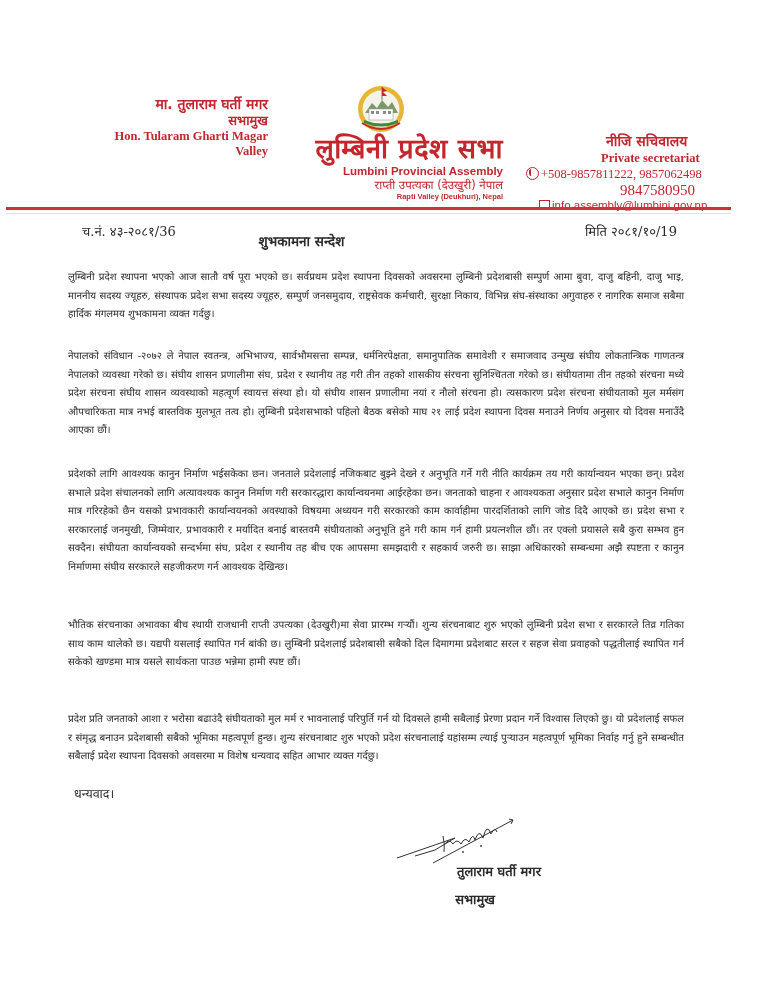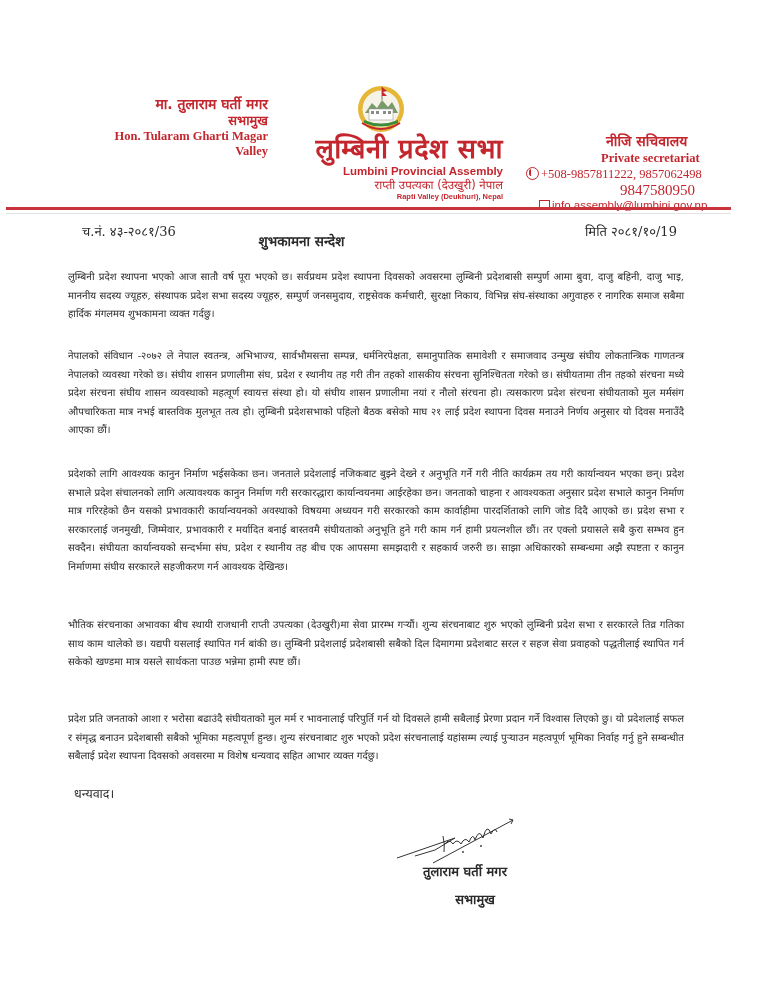--- a/index.html
+++ b/index.html
@@ -42,21 +42,21 @@
 
   .para { left: 68px; width: 616px; font-size: 10px; line-height: 18.5px; text-align: justify; }
   .p1 { top: 268px; }
   .p2 { top: 347px; }
   .p3 { top: 465px; }
   .p4 { top: 616px; }
   .p5 { top: 697px; margin-top: 13px; }
   .thanks { left: 74px; top: 785px; font-size: 12.5px; }
 
   .signature { left: 395px; top: 808px; width: 130px; height: 60px; }
-  .sig-name { left: 395px; top: 862px; width: 140px; text-align: center; font-size: 13px; font-weight: bold; font-family: "DejaVu Sans", sans-serif; }
+  .sig-name { left: 429px; top: 862px; width: 140px; text-align: center; font-size: 13px; font-weight: bold; font-family: "DejaVu Sans", sans-serif; }
   .sig-title { left: 405px; top: 890px; width: 140px; text-align: center; font-size: 13px; font-weight: bold; font-family: "DejaVu Sans", sans-serif; }
 </style>
 </head>
 <body>
 
 <div class="abs left-head">
   <div class="np-name">मा. तुलाराम घर्ती मगर</div>
   <div class="np-title">सभामुख</div>
   <div class="en-name">Hon. Tularam Gharti Magar</div>
   <div class="en-title">Valley</div>

